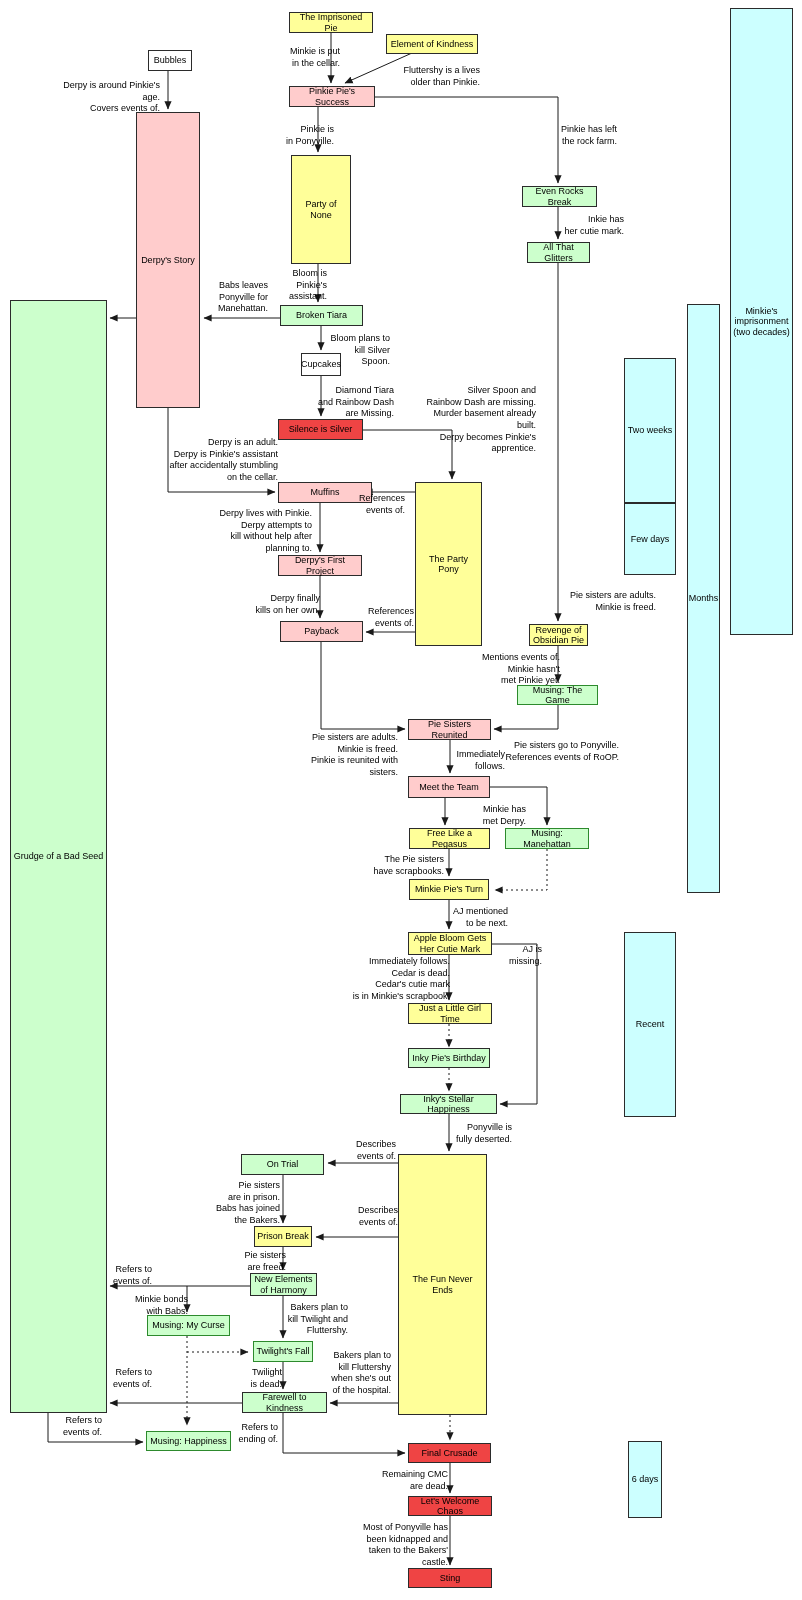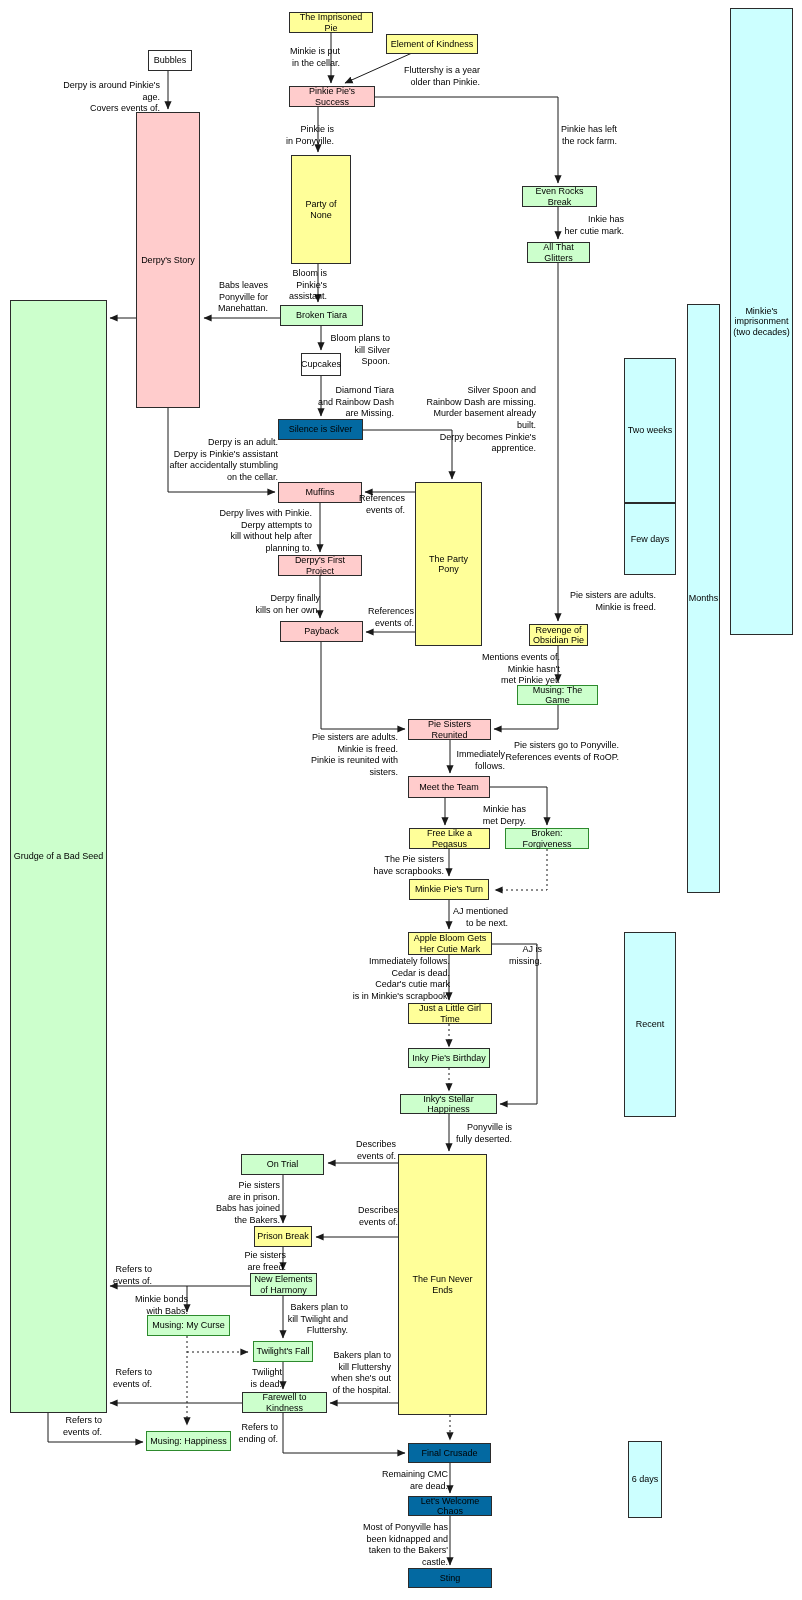--- a/index.html
+++ b/index.html
@@ -8,21 +8,21 @@
   svg.edges{position:absolute;left:0;top:0;pointer-events:none;}
   svg.edges polyline, svg.edges line{fill:none;stroke:#1a1a1a;stroke-width:1;}
   svg.edges .dotted{stroke-dasharray:2 3;}
   .node{position:absolute;display:flex;align-items:center;justify-content:center;
         text-align:center;font-size:9px;line-height:1.15;color:#000;
         border:1px solid #2b2b2b;box-sizing:border-box;white-space:pre-line;padding:0 2px;}
   .yellow{background:#FFFF99;}
   .pink{background:#FFCCCC;}
   .green{background:#CCFFCC;}
   .musing{border-color:#2d8a2d;}
-  .purple{background:#0369a1;}
+  .purple{background:#ef4444;}
   .cyan{background:#CCFFFF;}
   .whitebox{background:#FFFFFF;}
   .ann{position:absolute;font-size:9px;line-height:1.3;color:#000;text-align:right;
        white-space:pre-line;}
 </style>
 </head>
 <body>
 
 <div id="canvas">
 
@@ -87,31 +87,31 @@
   <div class="node yellow" style="left:386px;top:34px;width:92px;height:20px">Element of Kindness</div>
   <div class="node pink" style="left:289px;top:86px;width:86px;height:21px">Pinkie Pie's Success</div>
   <div class="node whitebox" style="left:148px;top:50px;width:44px;height:21px">Bubbles</div>
   <div class="node pink" style="left:136px;top:112px;width:64px;height:296px">Derpy's Story</div>
   <div class="node yellow" style="left:291px;top:155px;width:60px;height:109px">Party of None</div>
   <div class="node green" style="left:522px;top:186px;width:75px;height:21px">Even Rocks Break</div>
   <div class="node green" style="left:527px;top:242px;width:63px;height:21px">All That Glitters</div>
   <div class="node green" style="left:280px;top:305px;width:83px;height:21px">Broken Tiara</div>
   <div class="node whitebox" style="left:301px;top:353px;width:40px;height:23px">Cupcakes</div>
   <div class="node purple" style="left:278px;top:419px;width:85px;height:21px">Silence is Silver</div>
-  <div class="node pink" style="left:278px;top:482px;width:84px;height:21px">Muffins</div>
+  <div class="node pink" style="left:278px;top:482px;width:94px;height:21px">Muffins</div>
   <div class="node yellow" style="left:415px;top:482px;width:67px;height:164px">The Party Pony</div>
   <div class="node pink" style="left:278px;top:555px;width:84px;height:21px">Derpy's First Project</div>
   <div class="node pink" style="left:280px;top:621px;width:83px;height:21px">Payback</div>
   <div class="node yellow" style="left:529px;top:624px;width:59px;height:22px">Revenge of
 Obsidian Pie</div>
   <div class="node green musing" style="left:517px;top:685px;width:81px;height:20px">Musing: The Game</div>
   <div class="node pink" style="left:408px;top:719px;width:83px;height:21px">Pie Sisters Reunited</div>
   <div class="node pink" style="left:408px;top:776px;width:82px;height:22px">Meet the Team</div>
   <div class="node yellow" style="left:409px;top:828px;width:81px;height:21px">Free Like a Pegasus</div>
-  <div class="node green musing" style="left:505px;top:828px;width:84px;height:21px">Broken: Forgiveness</div>
+  <div class="node green musing" style="left:505px;top:828px;width:84px;height:21px">Musing: Manehattan</div>
   <div class="node yellow" style="left:409px;top:879px;width:80px;height:21px">Minkie Pie's Turn</div>
   <div class="node yellow" style="left:408px;top:932px;width:84px;height:23px">Apple Bloom Gets
 Her Cutie Mark</div>
   <div class="node yellow" style="left:408px;top:1003px;width:84px;height:21px">Just a Little Girl Time</div>
   <div class="node green" style="left:408px;top:1048px;width:82px;height:20px">Inky Pie's Birthday</div>
   <div class="node green" style="left:400px;top:1094px;width:97px;height:20px">Inky's Stellar Happiness</div>
   <div class="node yellow" style="left:398px;top:1154px;width:89px;height:261px">The Fun Never Ends</div>
   <div class="node green" style="left:241px;top:1154px;width:83px;height:21px">On Trial</div>
   <div class="node yellow" style="left:254px;top:1226px;width:58px;height:21px">Prison Break</div>
   <div class="node green" style="left:250px;top:1273px;width:67px;height:23px">New Elements
@@ -129,21 +129,21 @@
 imprisonment
 (two decades)</div>
   <div class="node cyan" style="left:687px;top:304px;width:33px;height:589px">Months</div>
   <div class="node cyan" style="left:624px;top:358px;width:52px;height:145px">Two weeks</div>
   <div class="node cyan" style="left:624px;top:503px;width:52px;height:72px">Few days</div>
   <div class="node cyan" style="left:624px;top:932px;width:52px;height:185px">Recent</div>
   <div class="node cyan" style="left:628px;top:1441px;width:34px;height:77px">6 days</div>
 
   <div class="ann" style="left:266px;top:46px;width:74px">Minkie is put
 in the cellar.</div>
-  <div class="ann" style="left:385px;top:65px;width:95px">Fluttershy is a year
+  <div class="ann" style="left:385px;top:65px;width:95px">Fluttershy is a lives
 older than Pinkie.</div>
   <div class="ann" style="left:50px;top:80px;width:110px">Derpy is around Pinkie's age.
 Covers events of.</div>
   <div class="ann" style="left:280px;top:124px;width:54px">Pinkie is
 in Ponyville.</div>
   <div class="ann" style="left:553px;top:124px;width:64px">Pinkie has left
 the rock farm.</div>
   <div class="ann" style="left:558px;top:214px;width:66px">Inkie has
 her cutie mark.</div>
   <div class="ann" style="left:277px;top:268px;width:50px">Bloom is

